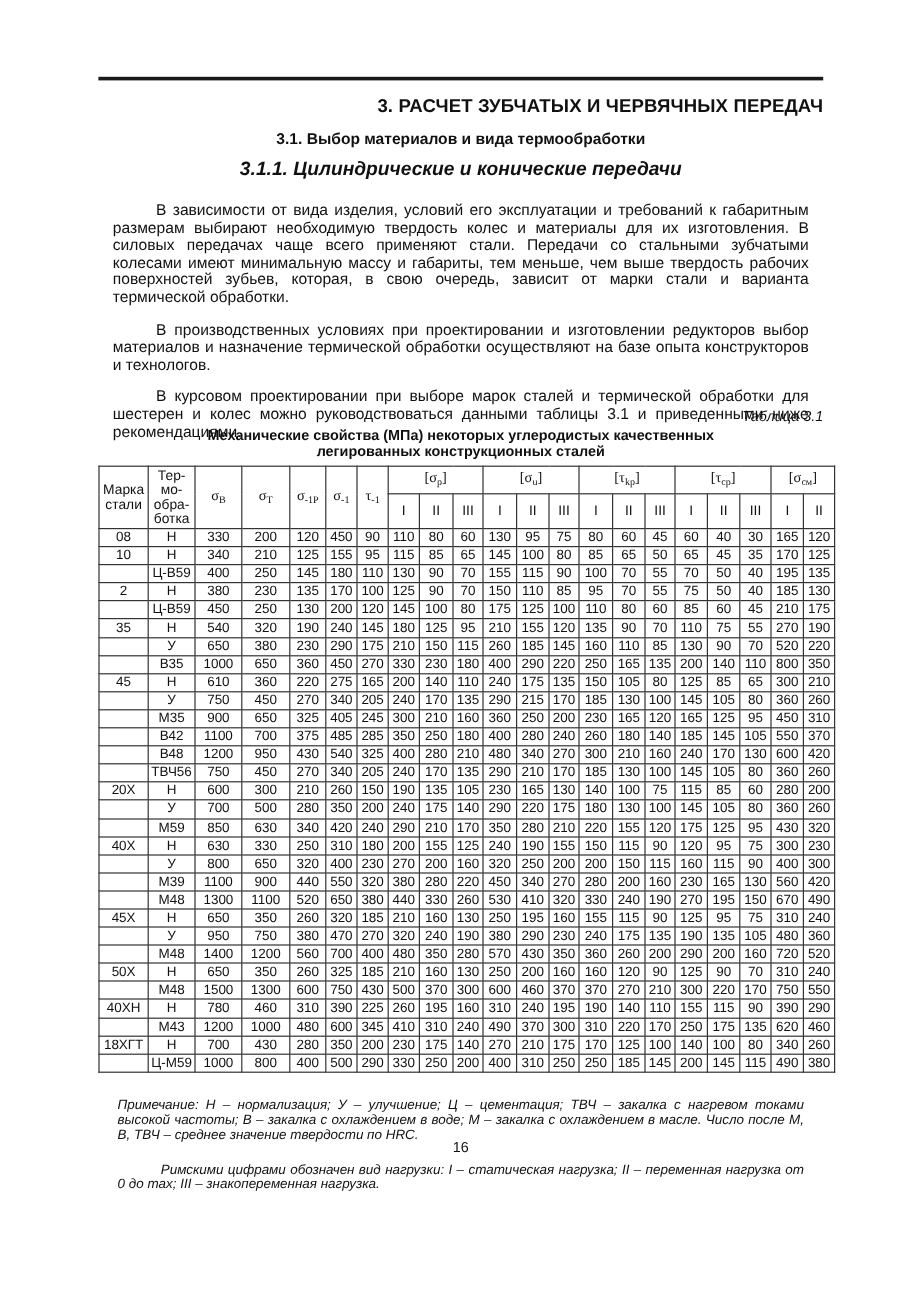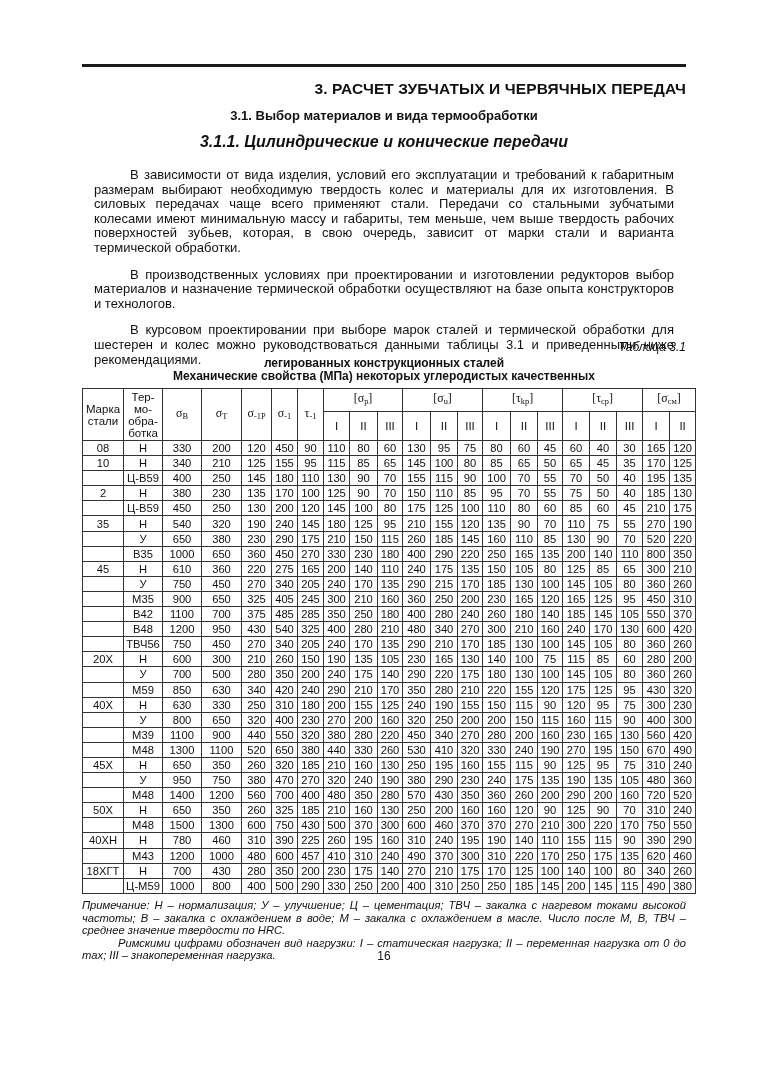--- a/index.html
+++ b/index.html
@@ -47,21 +47,21 @@
   table.steel thead th { font-size: 11.5px; line-height: 12px; }
   table.steel th.wrap { white-space: normal; }
   table.steel th.greek { font-family: "Liberation Serif", serif; font-size: 12px; }
   table.steel thead tr.r1 th { height: 22px; }
   table.steel thead tr.r2 th { height: 28px; }
   table.steel tbody td { height: 14.1px; line-height: 14px; }
   .note {
     position: absolute; left: 82px; top: 899px; width: 604px;
     font-style: italic; font-size: 11.2px; line-height: 12.6px; text-align: justify;
   }
-  .note p { margin: 0; }
+  .note p { margin: 16px; }
   .note p.indent { text-indent: 36px; }
   .page-no {
     position: absolute; left: 82px; top: 949px; width: 604px; text-align: center; font-size: 12px;
   }
   sub { font-size: 70%; vertical-align: -2px; }
 </style>
 </head>
 <body>
 
 <div class="top-rule"></div>
@@ -70,22 +70,22 @@
 <div class="h3">3.1.1. Цилиндрические и конические передачи</div>
 
 <div class="body-text">
   <p>В зависимости от вида изделия, условий его эксплуатации и требований к габаритным размерам выбирают необходимую твердость колес и материалы для их изготовления. В силовых передачах чаще всего применяют стали. Передачи со стальными зубчатыми колесами имеют минимальную массу и габариты, тем меньше, чем выше твердость рабочих поверхностей зубьев, которая, в свою очередь, зависит от марки стали и варианта термической обработки.</p>
   <p>В производственных условиях при проектировании и изготовлении редукторов выбор материалов и назначение термической обработки осуществляют на базе опыта конструкторов и технологов.</p>
   <p>В курсовом проектировании при выборе марок сталей и термической обработки для шестерен и колес можно руководствоваться данными таблицы 3.1 и приведенными ниже рекомендациями.</p>
 </div>
 
 <div class="table-no">Таблица 3.1</div>
 <div class="table-title">
+  <div>Механические свойства (МПа) некоторых углеродистых качественных</div>
   <div>легированных конструкционных сталей</div>
-  <div>Механические свойства (МПа) некоторых углеродистых качественных</div>
 </div>
 
 <table class="steel">
   <colgroup>
     <col style="width:41px">
       <col style="width:39px">
     <col style="width:39px">
       <col style="width:40px">
     <col style="width:30px">
       <col style="width:26px">
@@ -759,21 +759,21 @@
         <td>390</td>
         <td>290</td>
       </tr>
       <tr>
         <td></td>
         <td>М43</td>
         <td>1200</td>
         <td>1000</td>
         <td>480</td>
         <td>600</td>
-        <td>457</td>
+        <td>345</td>
         <td>410</td>
         <td>310</td>
         <td>240</td>
         <td>490</td>
         <td>370</td>
         <td>300</td>
         <td>310</td>
         <td>220</td>
         <td>170</td>
         <td>250</td>

